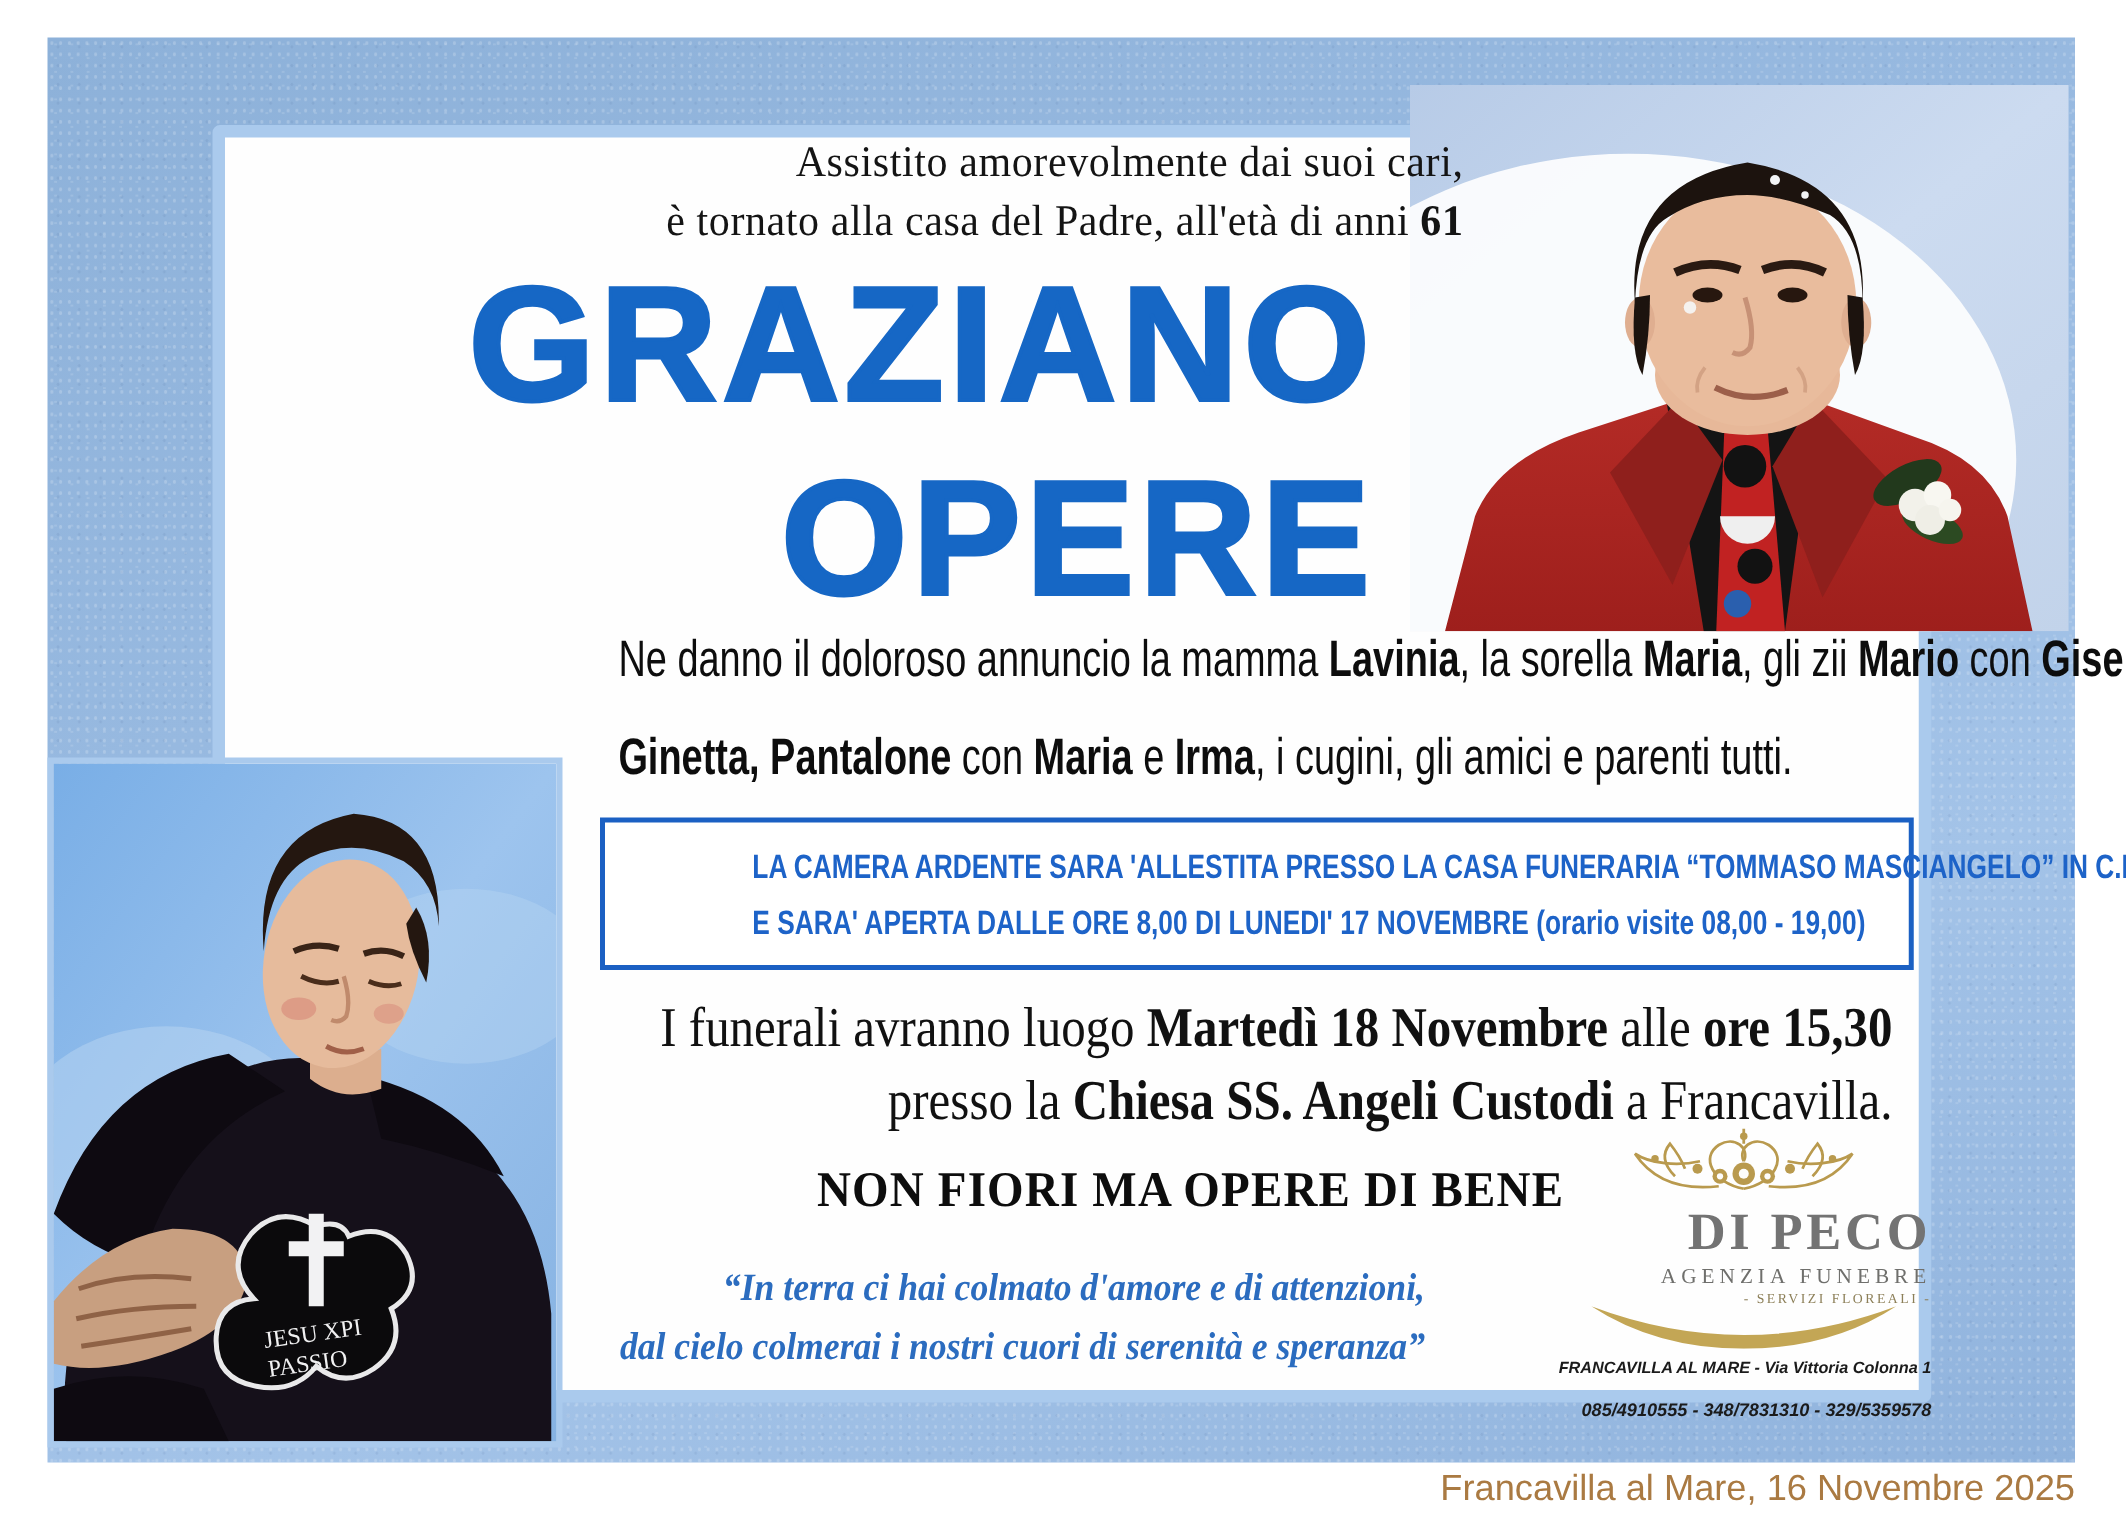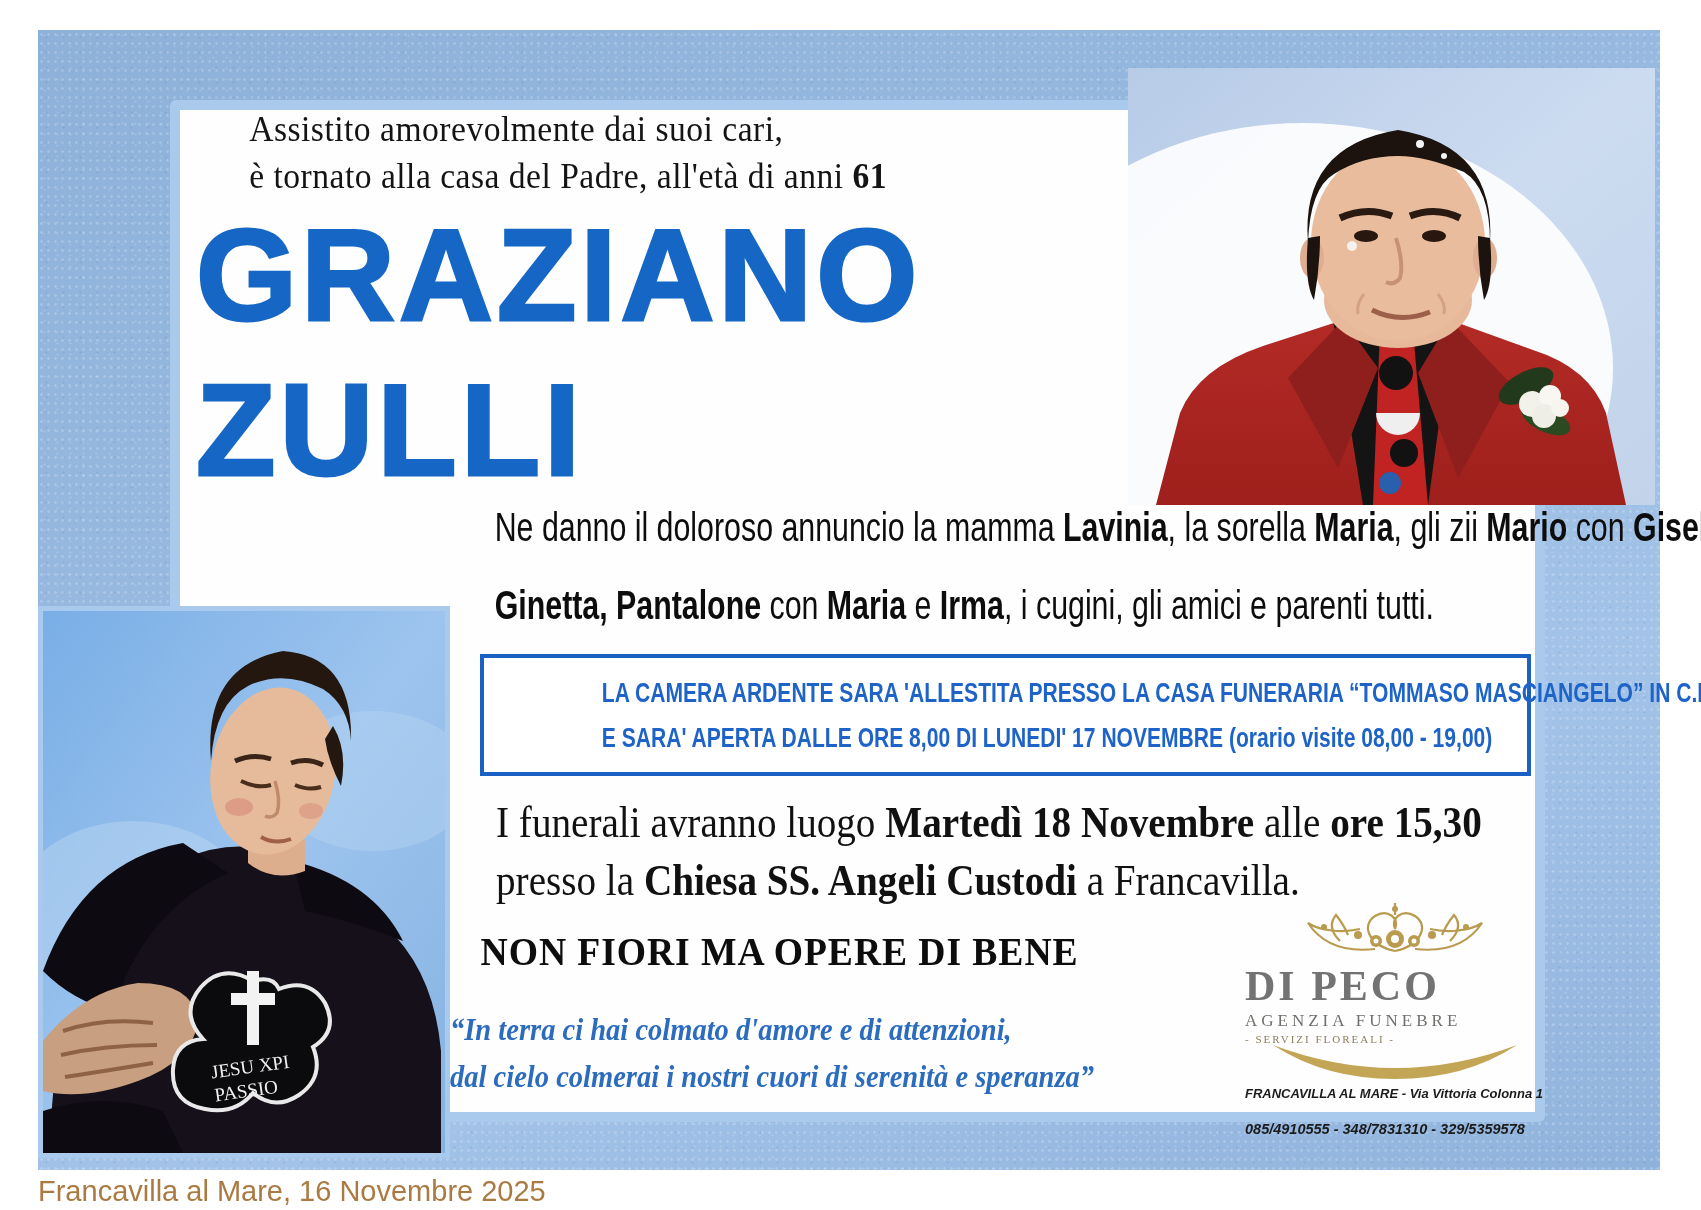--- a/index.html
+++ b/index.html
@@ -15,27 +15,27 @@
       background-size:7px 9px,13px 11px,17px 15px,100% 100%;}
   
   .card{position:absolute;left:170px;top:100px;width:1355px;height:1002px;background:#fefefe;
         border:10px solid #aacaed;border-radius:6px 150px 6px 6px;}
   
   .portrait{position:absolute;left:1128px;top:68px;width:527px;height:437px;z-index:4;}
   .saint{position:absolute;left:38px;top:606px;width:412px;height:552px;z-index:4;
          border:5px solid #aacaed;box-sizing:border-box;}
   .portrait svg,.saint svg{display:block;width:100%;height:100%;}
   
-  .tb{position:absolute;z-index:5;text-align:left;}
+  .tb{position:absolute;z-index:5;text-align:right;}
   .cx{display:block;white-space:nowrap;transform-origin:50% 50%;}
   .intro{left:230px;top:106px;width:960px;font-family:"Liberation Serif",serif;
          font-size:35px;line-height:47px;color:#141414;letter-spacing:.5px;}
   .intro .cx{transform:scaleX(.96);}
   .bigname{left:180px;top:198px;width:920px;color:#1667c5;font-weight:bold;
-           font-size:130px;line-height:155px;letter-spacing:4px;padding-left:16px;
+           font-size:130px;line-height:155px;letter-spacing:4px;
            -webkit-text-stroke:3px #1667c5;}
   .annc{left:340px;top:488px;width:1190px;font-size:41px;line-height:78px;color:#0d0d0d;}
   .annc .cx{transform:scaleX(.74);}
   .wakebox{left:480px;top:654px;width:1035px;border:4px solid #1b60c3;background:#fff;
            padding:13px 4px 11px 4px;color:#1d63c8;font-weight:bold;
            font-size:27px;line-height:45px;}
   .wakebox .cx{transform:scaleX(.78);}
   .funeral{left:420px;top:793px;width:1170px;font-family:"Liberation Serif",serif;
            font-size:45px;line-height:58px;color:#111;}
   .funeral .cx{transform:scaleX(.87);}
@@ -176,21 +176,21 @@
     </svg>
   </div>
 
   <div class="tb intro">
     <span class="cx">Assistito amorevolmente dai suoi cari,</span>
     <span class="cx"><span>è tornato alla casa del Padre, all'età di anni </span><b>61</b></span>
   </div>
 
   <div class="tb bigname">
     <span class="cx">GRAZIANO</span>
-    <span class="cx">ZULLI</span>
+    <span class="cx">OPERE</span>
   </div>
 
   <div class="tb annc">
     <span class="cx"><span>Ne danno il doloroso annuncio la mamma </span><b>Lavinia</b><span>, la sorella </span><b>Maria</b><span>, gli zii </span><b>Mario</b><span> con </span><b>Giselda</b></span>
     <span class="cx"><b>Ginetta, Pantalone</b><span> con </span><b>Maria</b><span> e </span><b>Irma</b><span>, i cugini, gli amici e parenti tutti.</span></span>
   </div>
 
   <div class="tb wakebox">
     <span class="cx">LA CAMERA ARDENTE  SARA 'ALLESTITA PRESSO LA CASA FUNERARIA “TOMMASO MASCIANGELO” IN  C.DA TAMARETE A ORTONA</span>
     <span class="cx">E SARA' APERTA DALLE ORE 8,00 DI LUNEDI' 17 NOVEMBRE (orario visite 08,00 - 19,00)</span>

